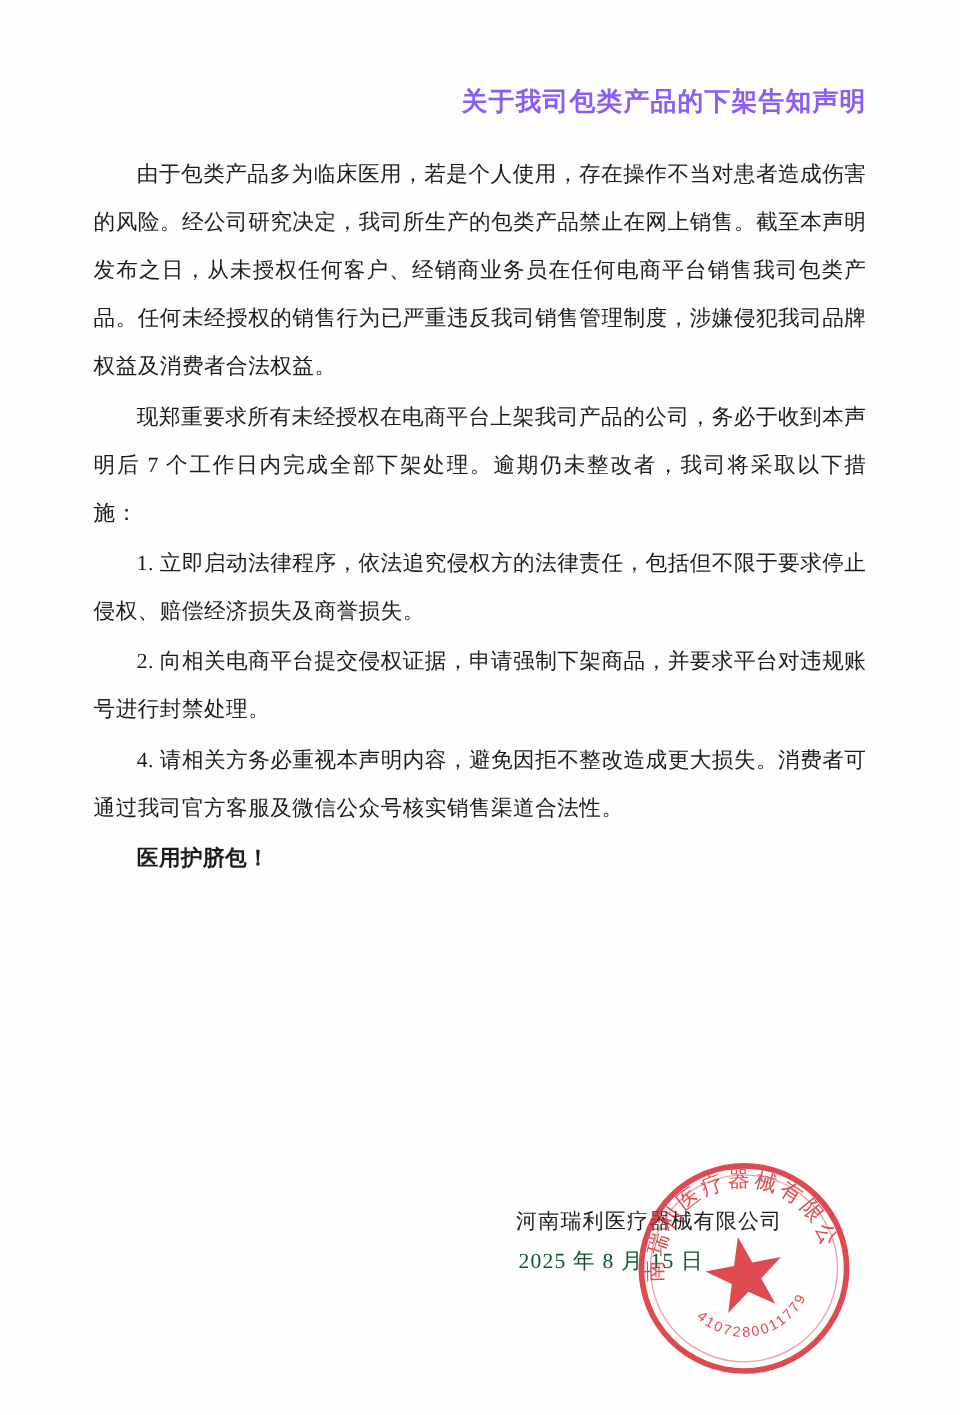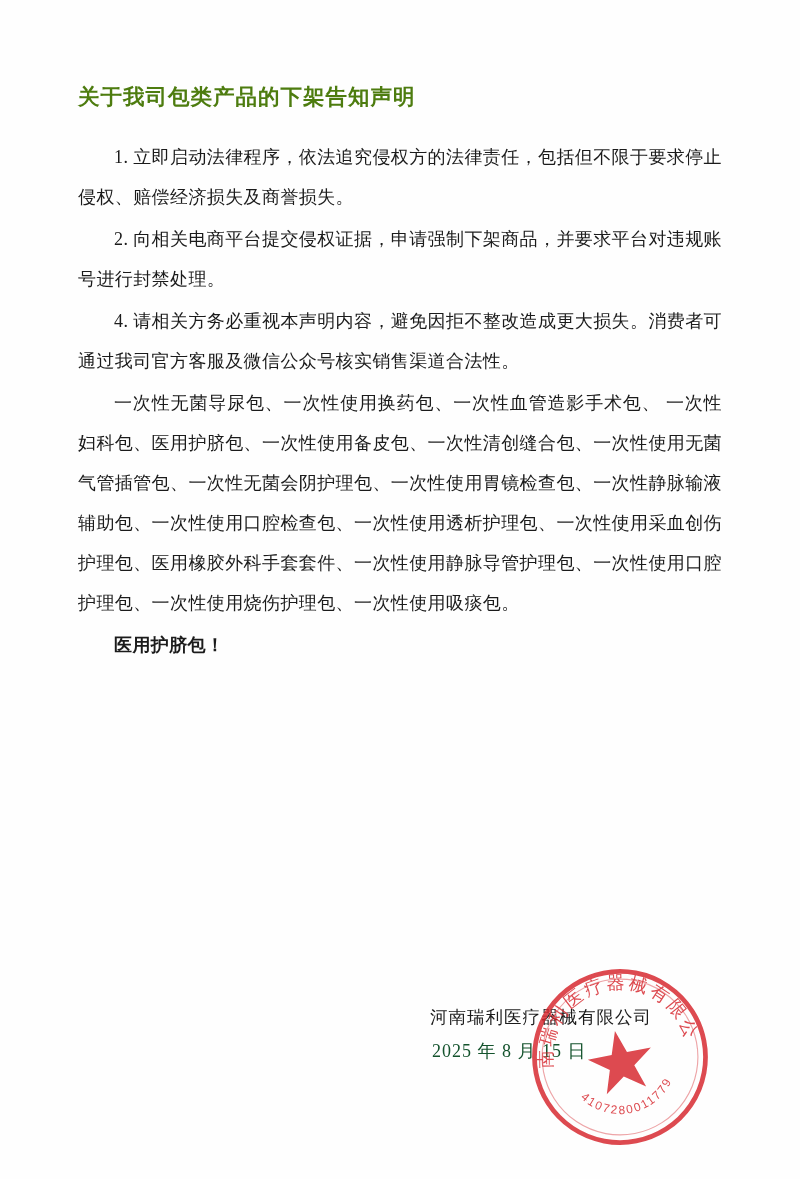--- a/index.html
+++ b/index.html
@@ -24,26 +24,26 @@
   }
 
   .doc-body {
     position: absolute;
     left: 78px;
     top: 70px;
     width: 644px;
   }
 
   .doc-title {
-    text-align: left;
+    text-align: right;
     font-size: 21.5px;
     font-weight: bold;
     letter-spacing: 1px;
-    margin: 12px 0 26px 0;
-    color: #4d7c0f;
+    margin: 0 0 26px 0;
+    color: #8b5cf6;
     font-family: "Liberation Serif", "DejaVu Serif", serif;
   }
 
   .para {
     font-size: 18px;
     line-height: 40px;
     text-align: justify;
     text-justify: inter-ideograph;
     margin: 0 0 2px 0;
     letter-spacing: 0.4px;
@@ -100,25 +100,26 @@
 </style>
 </head>
 <body>
 
 <div class="page">
 
   <div class="doc-body">
 
     <h1 class="doc-title">关于我司包类产品的下架告知声明</h1>
 
+    <p class="para indent">由于包类产品多为临床医用，若是个人使用，存在操作不当对患者造成伤害的风险。经公司研究决定，我司所生产的包类产品禁止在网上销售。截至本声明发布之日，从未授权任何客户、经销商业务员在任何电商平台销售我司包类产品。任何未经授权的销售行为已严重违反我司销售管理制度，涉嫌侵犯我司品牌权益及消费者合法权益。</p>
+    <p class="para indent">现郑重要求所有未经授权在电商平台上架我司产品的公司，务必于收到本声明后 7 个工作日内完成全部下架处理。逾期仍未整改者，我司将采取以下措施：</p>
     <p class="para list-item">1. 立即启动法律程序，依法追究侵权方的法律责任，包括但不限于要求停止侵权、赔偿经济损失及商誉损失。</p>
     <p class="para list-item">2. 向相关电商平台提交侵权证据，申请强制下架商品，并要求平台对违规账号进行封禁处理。</p>
     <p class="para list-item">4. 请相关方务必重视本声明内容，避免因拒不整改造成更大损失。消费者可通过我司官方客服及微信公众号核实销售渠道合法性。</p>
 
-    <p class="para indent">一次性无菌导尿包、一次性使用换药包、一次性血管造影手术包、 一次性妇科包、医用护脐包、一次性使用备皮包、一次性清创缝合包、一次性使用无菌气管插管包、一次性无菌会阴护理包、一次性使用胃镜检查包、一次性静脉输液辅助包、一次性使用口腔检查包、一次性使用透析护理包、一次性使用采血创伤护理包、医用橡胶外科手套套件、一次性使用静脉导管护理包、一次性使用口腔护理包、一次性使用烧伤护理包、一次性使用吸痰包。</p>
 
     <p class="para indent bold">医用护脐包！</p>
 
   </div>
 
   <div class="sign-block">
     <div class="company-name">河南瑞利医疗器械有限公司</div>
     <div class="sign-date">2025 年 8 月 15 日</div>
   </div>
 

